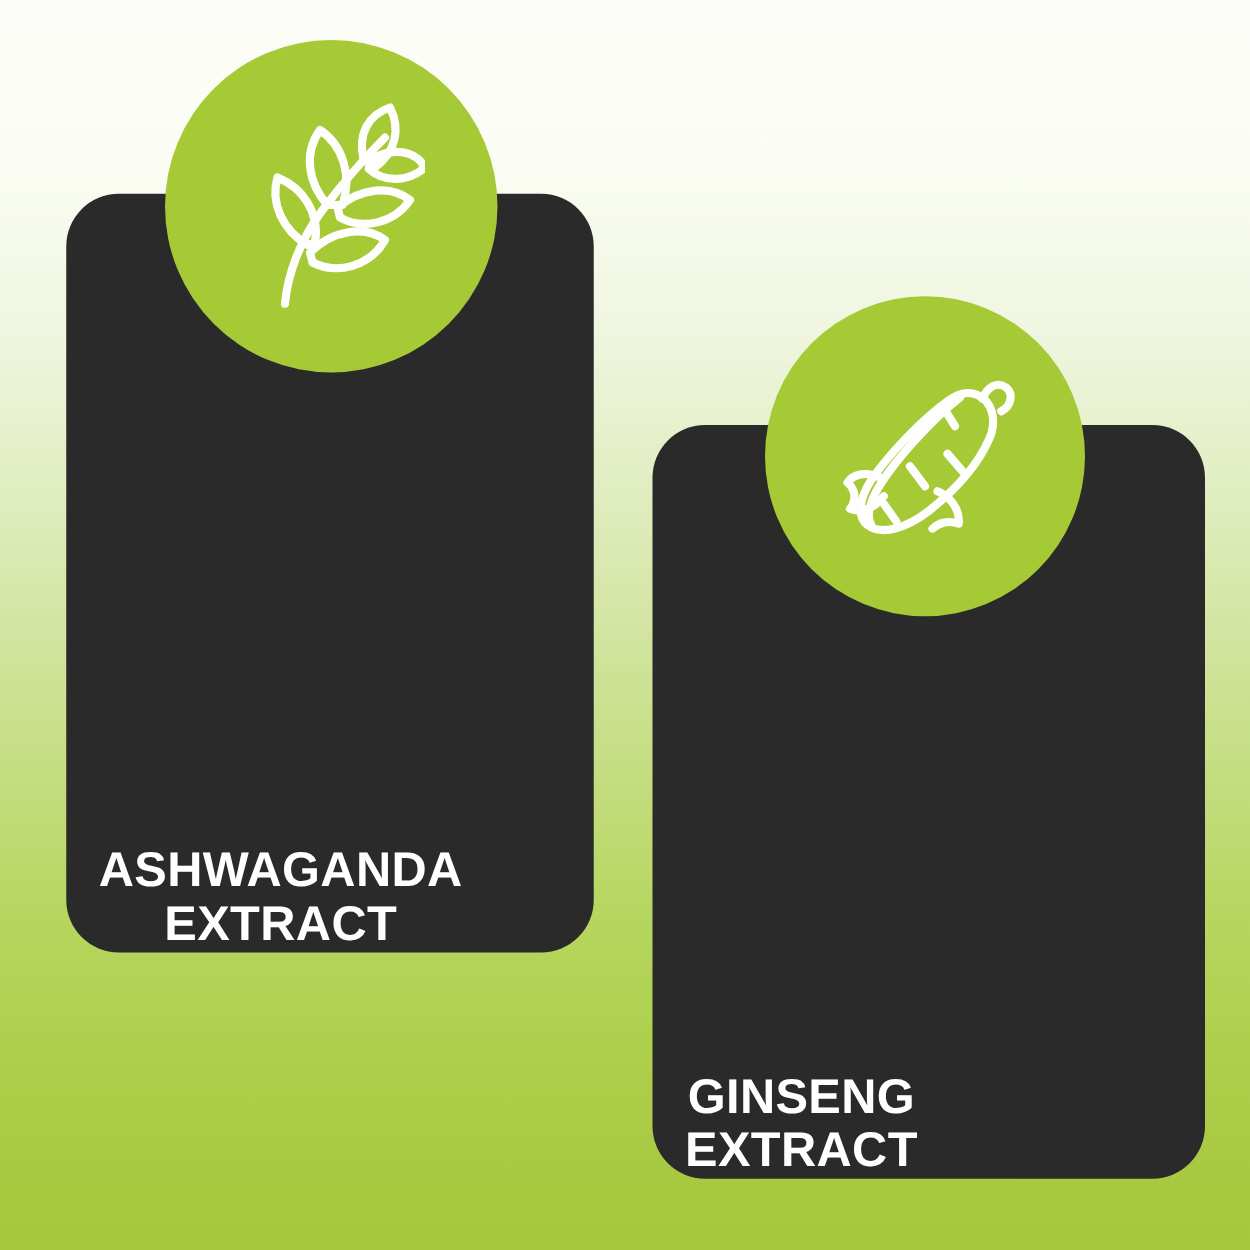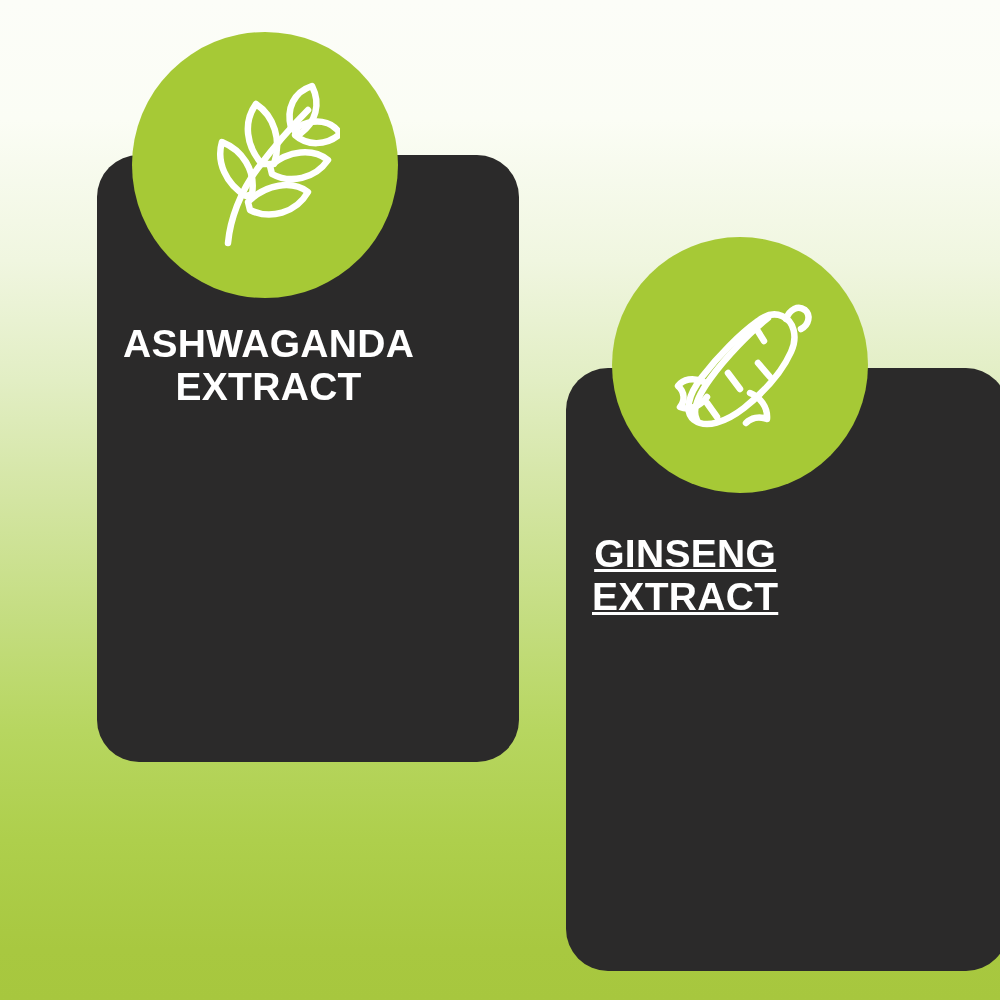--- a/index.html
+++ b/index.html
@@ -19,25 +19,24 @@
     position:absolute; border-radius:50%;
     display:flex; align-items:center; justify-content:center;
   }
   .badge svg{ display:block; }
 
   
   .card{
     position:absolute;
     background:#2b2a2a;
     border-radius:42px;
-    display:flex; flex-direction:column;
-    align-items:flex-start;
+    display:flex; 
+    align-items:flex-end;
     text-align:center;
     color:#ffffff;
-    margin-left:44px;
   }
 
   .card-title{
     font-weight:bold;
     line-height:1.10;
     letter-spacing:0.3px;
     color:#ffffff;
     text-transform:uppercase;
     white-space:pre-line;
   }
@@ -51,23 +50,22 @@
   
   #card-ashwaganda{
     left:53px; top:155px; width:422px; height:607px;
     padding:0 26px;
   }
   #card-ashwaganda .card-title{ font-size:39px; margin-top:168px; }
   #card-ashwaganda .card-body{ font-size:31px; margin-top:58px; }
 
   
   #card-ginseng{
-    left:522px; top:368px; width:442px; height:603px;
+    left:522px; top:340px; width:442px; height:603px;
     padding:0 26px;
-    text-decoration:underline;
   }
   #card-ginseng .card-title{ font-size:39px; margin-top:165px; }
   #card-ginseng .card-body{ font-size:31px; margin-top:52px; }
 
   
   #badge-leaf{ left:132px; top:32px; width:266px; height:266px; }
   #badge-root{ left:612px; top:237px; width:256px; height:256px; }
 </style>
 </head>
 <body>

